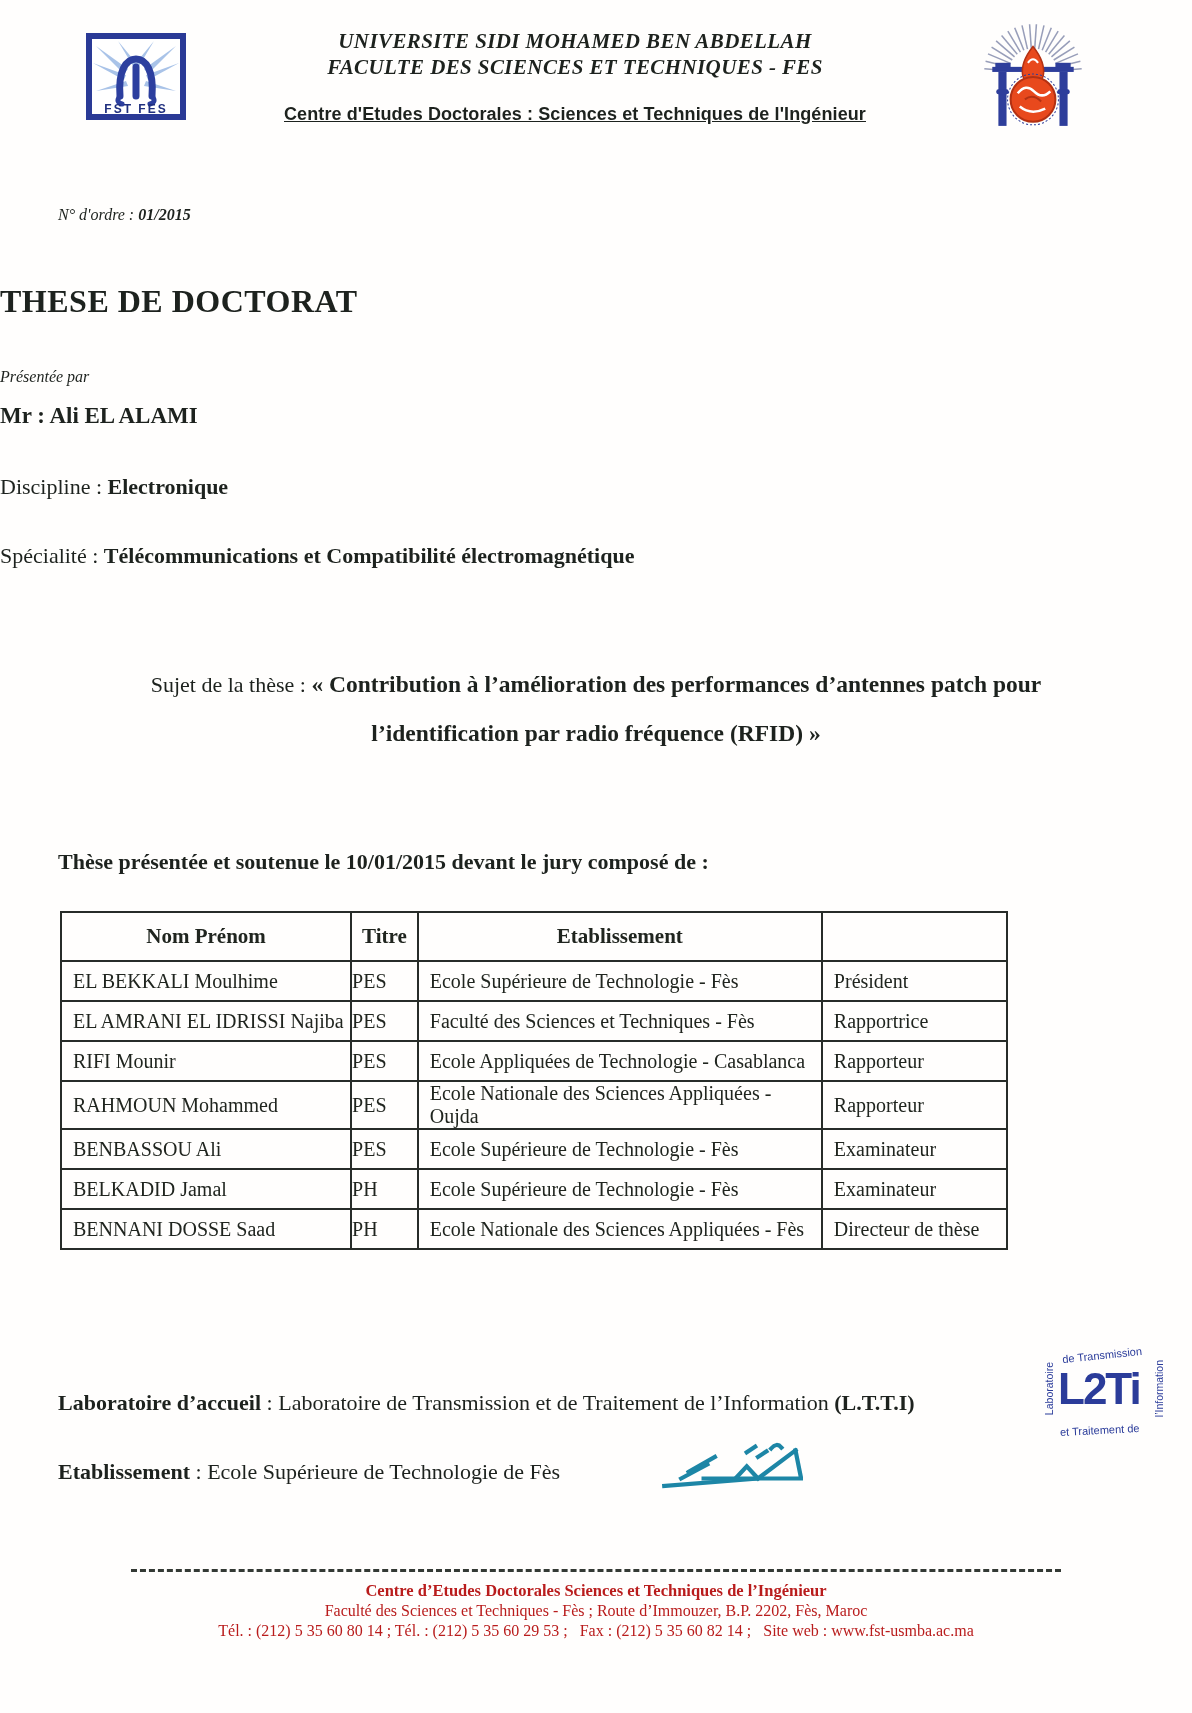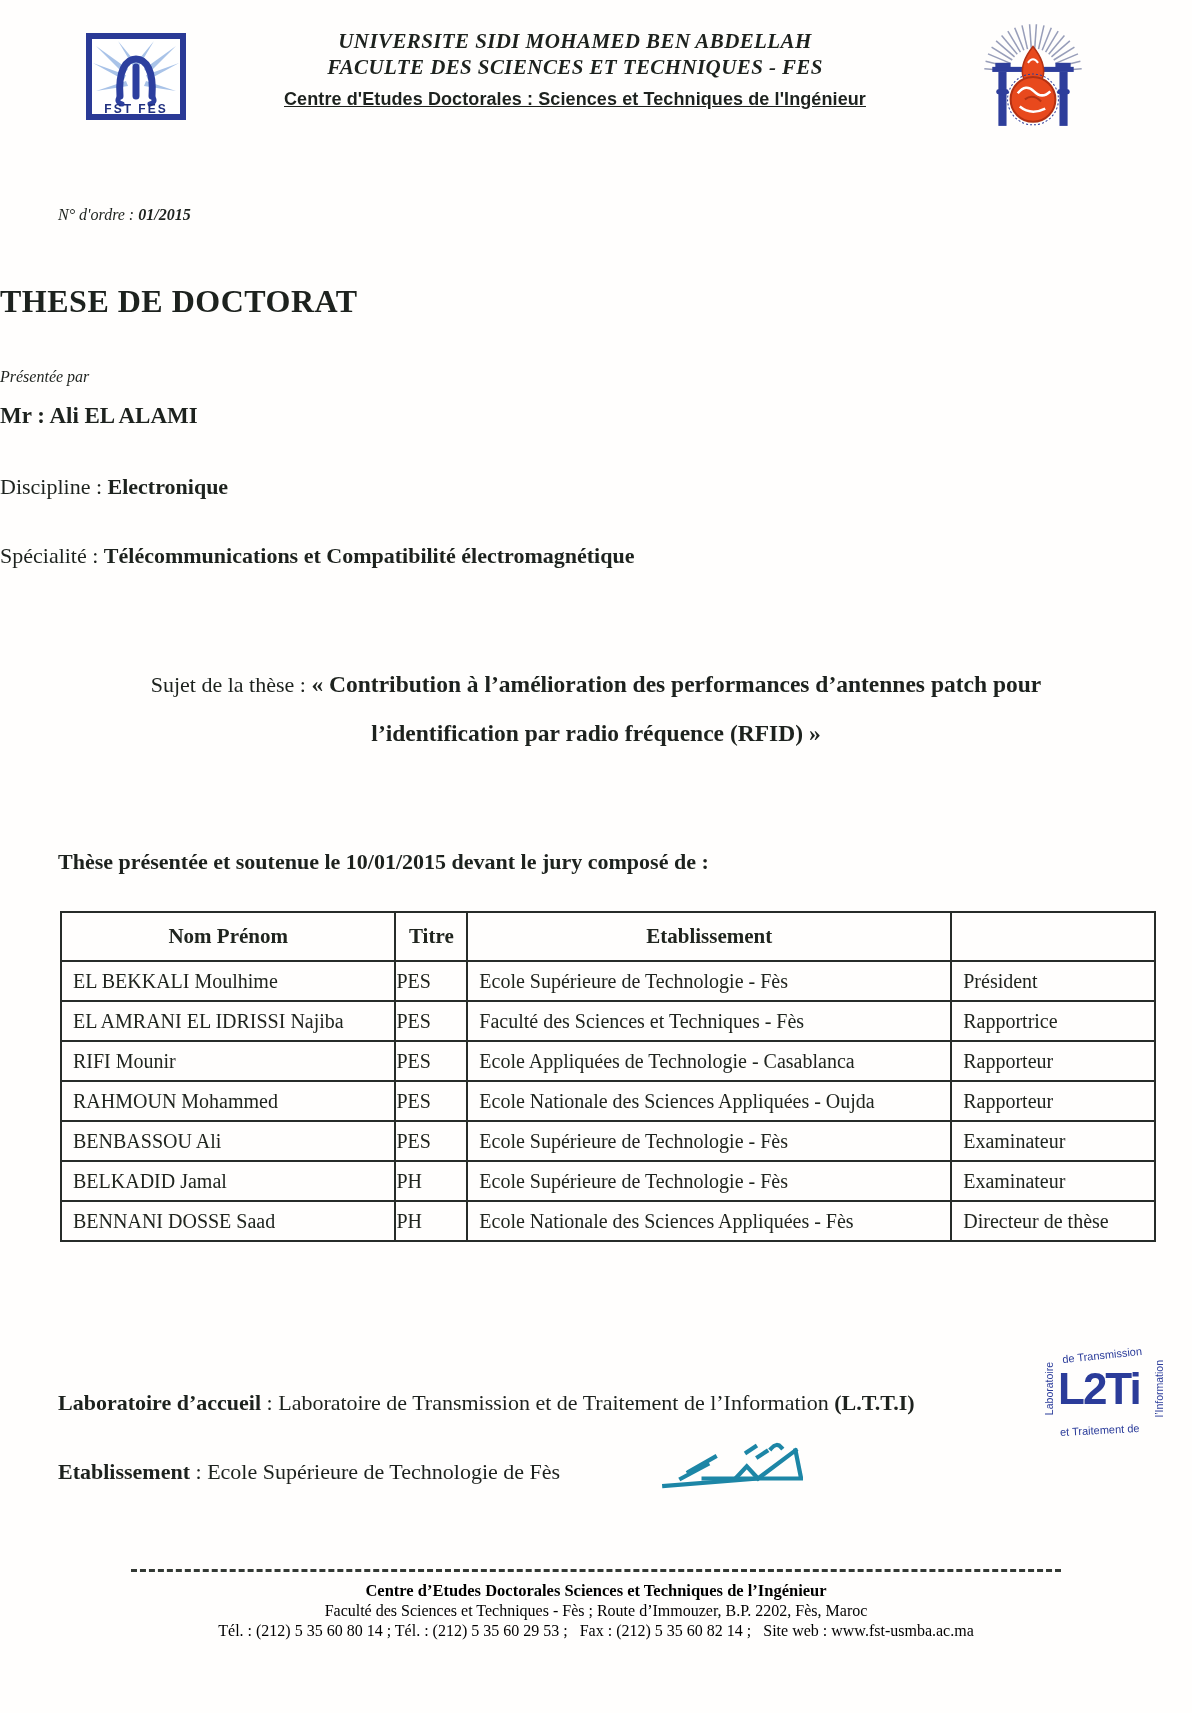--- a/index.html
+++ b/index.html
@@ -7,37 +7,37 @@
     position:relative;width:1192px;height:1713px;margin:0 auto;
     background:#fffefd;color:#1d221e;
     font-family:"Liberation Serif",serif;overflow:hidden;
   }
   
   .fst-logo{position:absolute;left:86px;top:33px;}
   .seal-logo{position:absolute;left:982px;top:18px;}
   .header-text{position:absolute;left:185px;width:780px;top:28px;text-align:center;}
   .header-line{font-size:21px;font-weight:bold;line-height:26px;letter-spacing:.4px;font-style:italic;}
   .header-sub{font-family:"Liberation Sans",sans-serif;font-size:18px;font-weight:bold;
-    text-decoration:underline;margin-top:9px;letter-spacing:.1px;}
+    text-decoration:underline;margin-top:24px;letter-spacing:.1px;}
   
   .abs{position:absolute;left:0;width:100%;text-align:left;}
   .order-line{position:absolute;left:58px;top:206px;font-size:16px;font-style:italic;}
   .order-line .val{font-weight:bold;}
   .doc-title{top:283px;font-size:32px;font-weight:bold;letter-spacing:.5px;}
   .presented{top:368px;font-size:16px;font-style:italic;}
   .author{top:403px;font-size:23px;font-weight:bold;}
   .line-discipline{top:474px;font-size:22px;}
   .line-specialite{top:543px;font-size:22px;}
   .bold-val{font-weight:bold;}
   .sujet{position:absolute;left:28px;right:28px;top:660px;text-align:center;
     font-size:22px;line-height:49px;}
   .sujet .subject-bold{font-weight:bold;font-size:23.5px;}
   .jury-intro{position:absolute;left:58px;top:849px;font-size:22px;font-weight:bold;}
   
-  .jury-table{position:absolute;left:60px;top:911px;width:1096px;border-collapse:collapse;
+  .jury-table{position:absolute;left:60px;top:911px;width:948px;border-collapse:collapse;
     font-size:20px;color:#20251f;}
   .jury-table th,.jury-table td{border:2px solid #272c29;}
   .jury-table th{height:45px;font-size:21px;font-weight:bold;text-align:center;vertical-align:middle;}
   .jury-table td{height:38px;padding:0 6px 0 11px;vertical-align:middle;}
   .jury-table td.c{text-align:left;padding:0;}
   
   .lab-line{position:absolute;left:58px;top:1390px;font-size:22px;}
   .etab-line{position:absolute;left:58px;top:1459px;font-size:22px;}
   .label-b{font-weight:bold;}
   .ltti{position:absolute;right:30px;top:1350px;width:116px;height:100px;color:#2b3c9a;
@@ -46,21 +46,21 @@
   .ltti-top{top:-1px;left:16px;font-size:11px;transform:rotate(-6deg);}
   .ltti-center{top:14px;left:12px;font-size:44px;font-weight:bold;letter-spacing:-2px;}
   .ltti-left{left:-3px;top:12px;writing-mode:vertical-rl;transform:rotate(180deg);font-size:10.5px;}
   .ltti-right{right:-3px;top:10px;writing-mode:vertical-rl;transform:rotate(180deg);font-size:10.5px;}
   .ltti-bottom{bottom:14px;left:14px;font-size:11px;transform:rotate(-3deg);}
   .signature{position:absolute;left:653px;top:1440px;}
   
   .footer-divider{position:absolute;left:131px;top:1569px;width:930px;height:0;
     border-top:3px dashed #343a35;}
   .footer{position:absolute;left:0;top:1581px;width:100%;text-align:center;
-    font-size:16px;line-height:20px;color:#000000;}
+    font-size:16px;line-height:20px;color:#b91c1c;}
   .footer .f1{font-weight:bold;font-size:16.5px;}
 </style>
 </head>
 <body>
 
 <div class="page">
 
   <div>
     <svg class="fst-logo" width="100" height="87" viewBox="0 0 100 87">
       <rect x="3" y="3" width="94" height="81" fill="#ffffff" stroke="#2a3a96" stroke-width="6"></rect>

